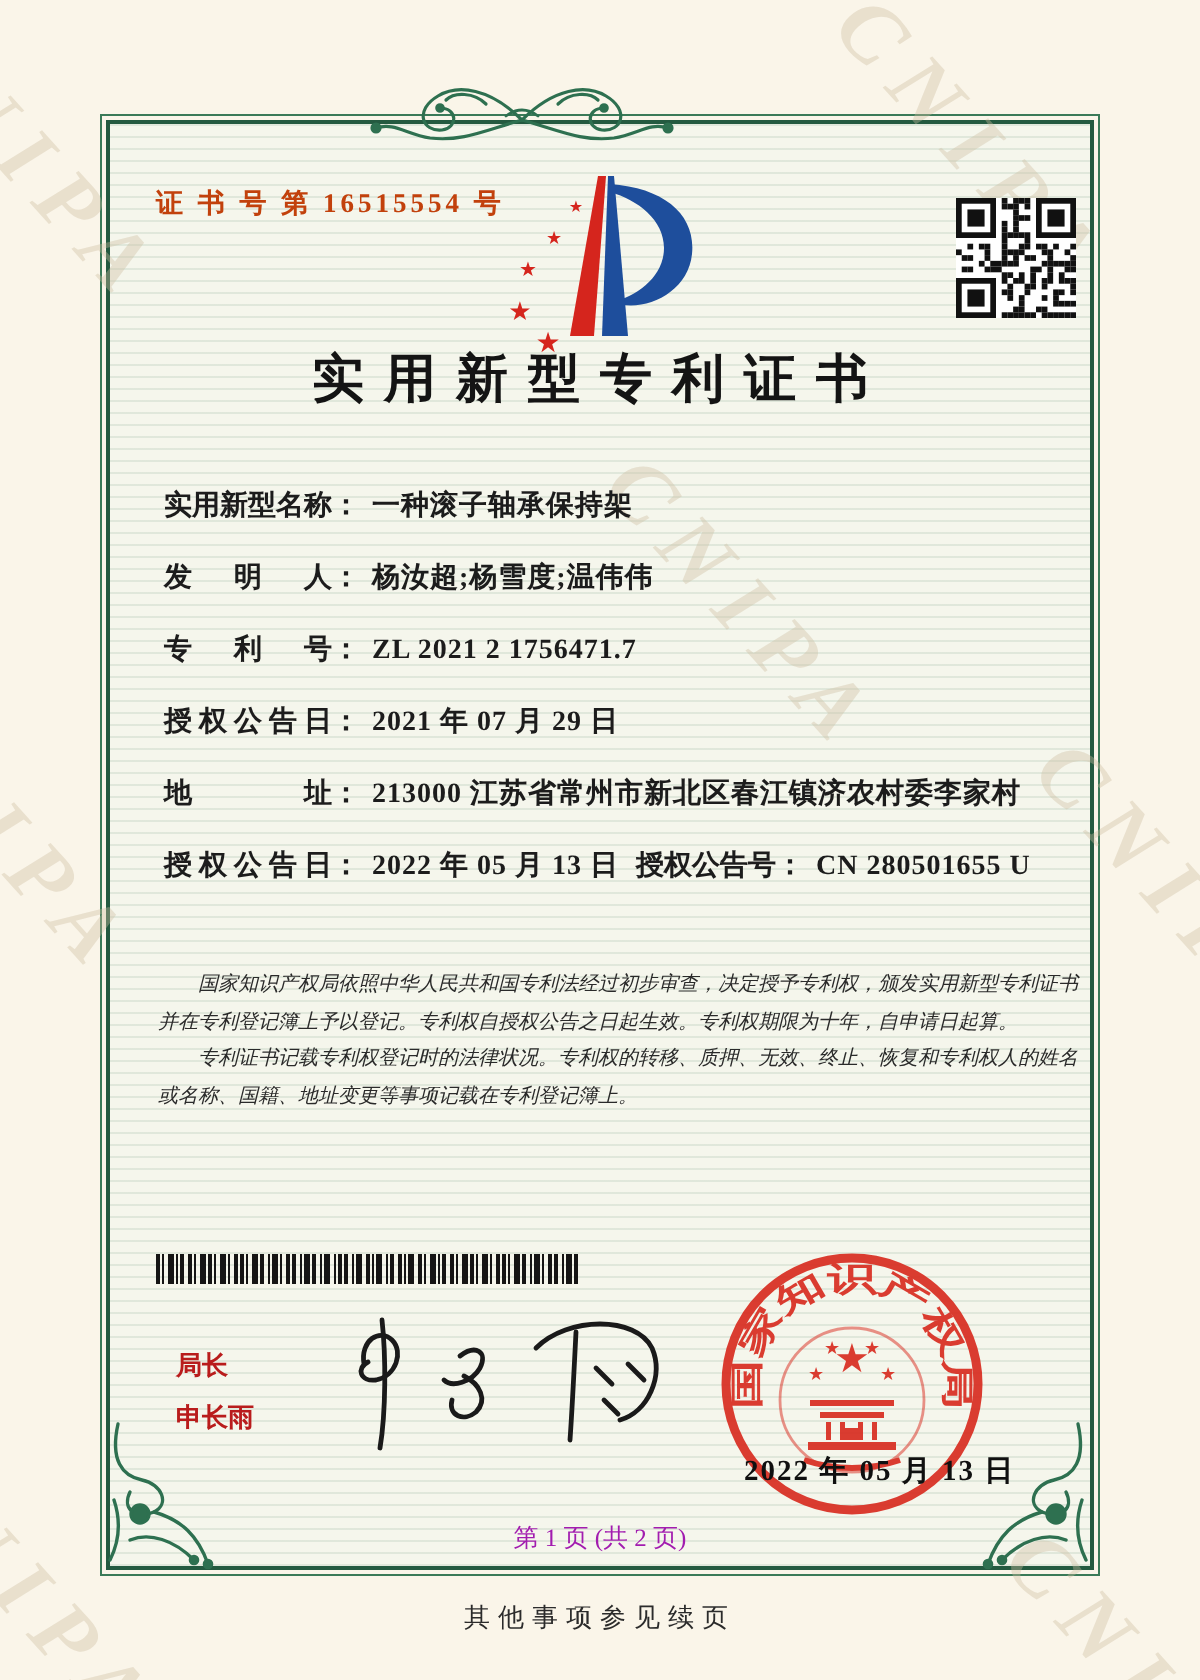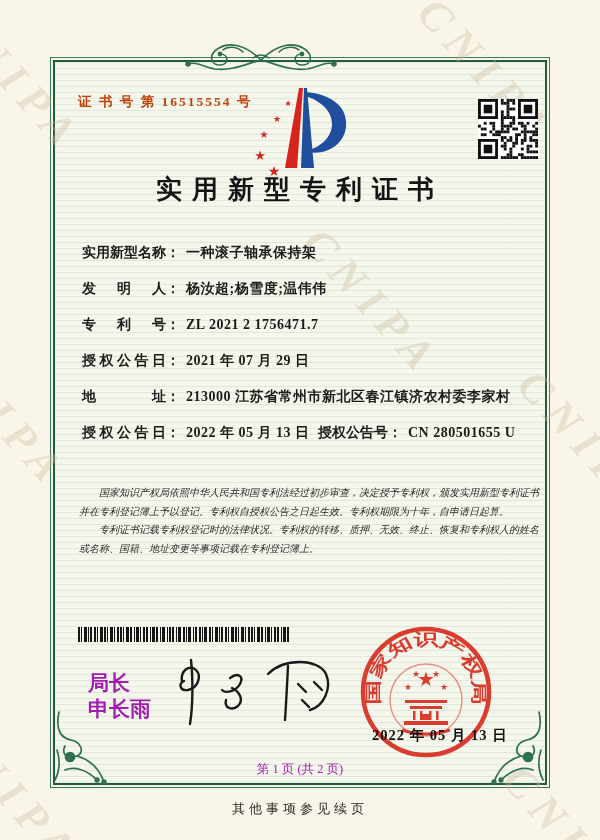--- a/index.html
+++ b/index.html
@@ -48,21 +48,21 @@
   .flabel .jl{display:inline-block;width:84px;text-align:justify;text-align-last:justify;font-style:normal;font-weight:bold;}
   .colon{font-style:normal;font-weight:bold;margin-right:6px;}
   .fvalue{letter-spacing:0.5px;}
   .fpair2{position:absolute;left:236px;top:0;}
   .paras{
     position:absolute;left:79px;top:484px;width:460px;
     font-size:10px;line-height:1.85;text-align:justify;color:#2a2a2a;font-style:italic;
   }
   .paras p{margin:0;text-indent:2em;}
   .barcode{position:absolute;left:78px;top:627px;width:216px;height:15px;}
-  .signer{position:absolute;left:88px;top:670px;font-size:21px;font-weight:bold;line-height:26px;color:#a21caf;font-family:Liberation Serif, serif;}
+  .signer{position:absolute;left:88px;top:670px;font-size:13px;font-weight:bold;line-height:26px;color:#b91c1c;font-family:Liberation Serif, serif;}
   .signature{position:absolute;left:160px;top:648px;width:185px;height:82px;}
   .seal{position:absolute;left:358px;top:624px;width:136px;height:136px;mix-blend-mode:multiply;}
   .seal-date{
     position:absolute;left:372px;top:726px;font-size:14.5px;font-weight:bold;
     letter-spacing:1px;color:#101010;z-index:6;
   }
   .page-num{position:absolute;left:0;top:761px;width:600px;text-align:center;font-size:12.5px;color:#a21caf;}
   .foot-note{position:absolute;left:0;top:800px;width:600px;text-align:center;font-size:13px;letter-spacing:4px;color:#2b2b2b;}
   svg{display:block;}
 </style>

